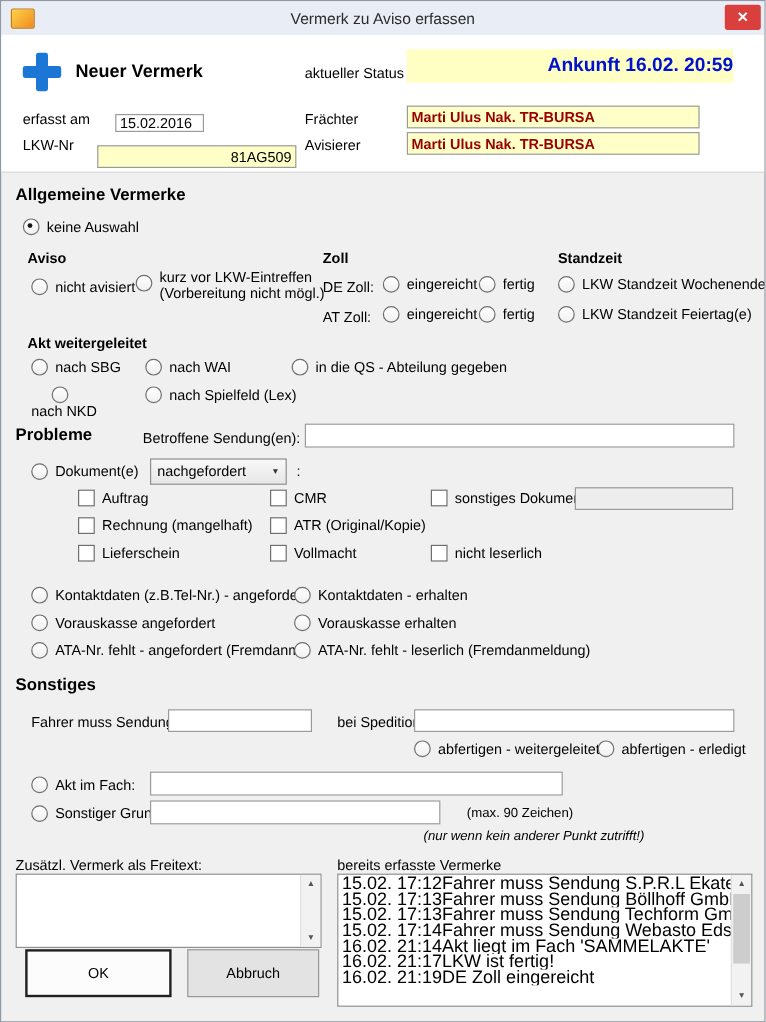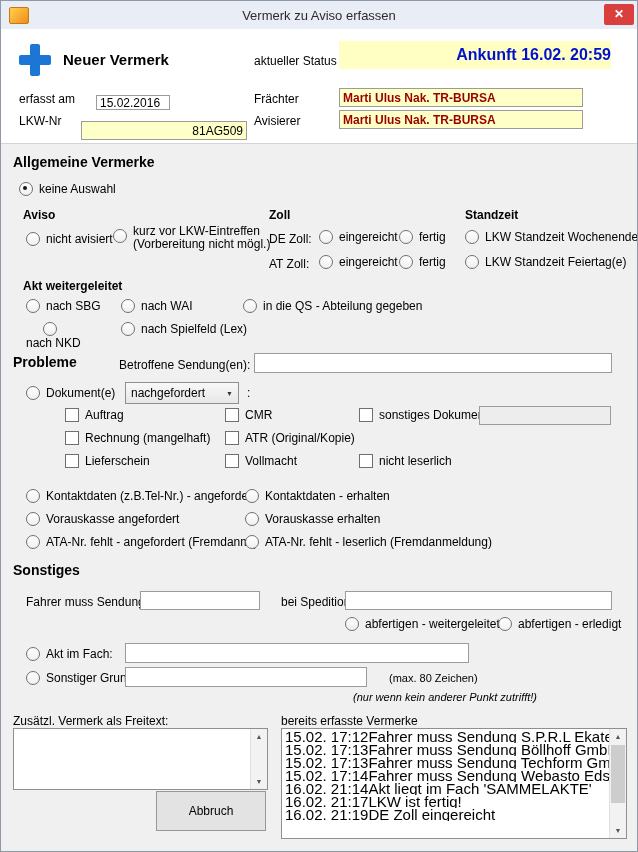--- a/index.html
+++ b/index.html
@@ -253,21 +253,21 @@
     <span class="rb"></span>
     <span>Akt im Fach:</span>
   </div>
   <input class="tb" style="left: 124px; top: 642px; width: 344px; height: 20px;">
 
   <div class="opt" style="left:25px;top:670px;">
     <span class="rb"></span>
     <span>Sonstiger Grund:</span>
   </div>
   <input class="tb" style="left: 124px; top: 666px; width: 242px; height: 20px;">
-  <div class="abs small" style="left:388px;top:671px;">(max. 80 Zeichen)</div>
+  <div class="abs small" style="left:388px;top:671px;">(max. 90 Zeichen)</div>
   <div class="abs small italic" style="left:352px;top:690px;">(nur wenn kein anderer Punkt zutrifft!)</div>
 
   <div class="abs lbl" style="left:12px;top:713px;">Zusätzl. Vermerk als Freitext:</div>
   <div class="listbox" style="left:12px;top:727px;width:255px;height:62px;">
     <div class="scroll">
       <div class="sbtn up">▲</div>
       <div class="sbtn down">▼</div>
     </div>
   </div>
 
@@ -303,15 +303,16 @@
         <span class="ltext">DE Zoll eingereicht</span>
       </div>
     </div>
     <div class="scroll">
       <div class="sbtn up">▲</div>
       <div class="sthumb" style="top:16px;height:58px;"></div>
       <div class="sbtn down">▼</div>
     </div>
   </div>
 
+  <button class="btn ok" style="left:20px;top:790px;width:122px;height:40px;">OK</button>
   <button class="btn cancel" style="left:155px;top:790px;width:110px;height:40px;">Abbruch</button>
 
 </div>
 
 </body></html>

